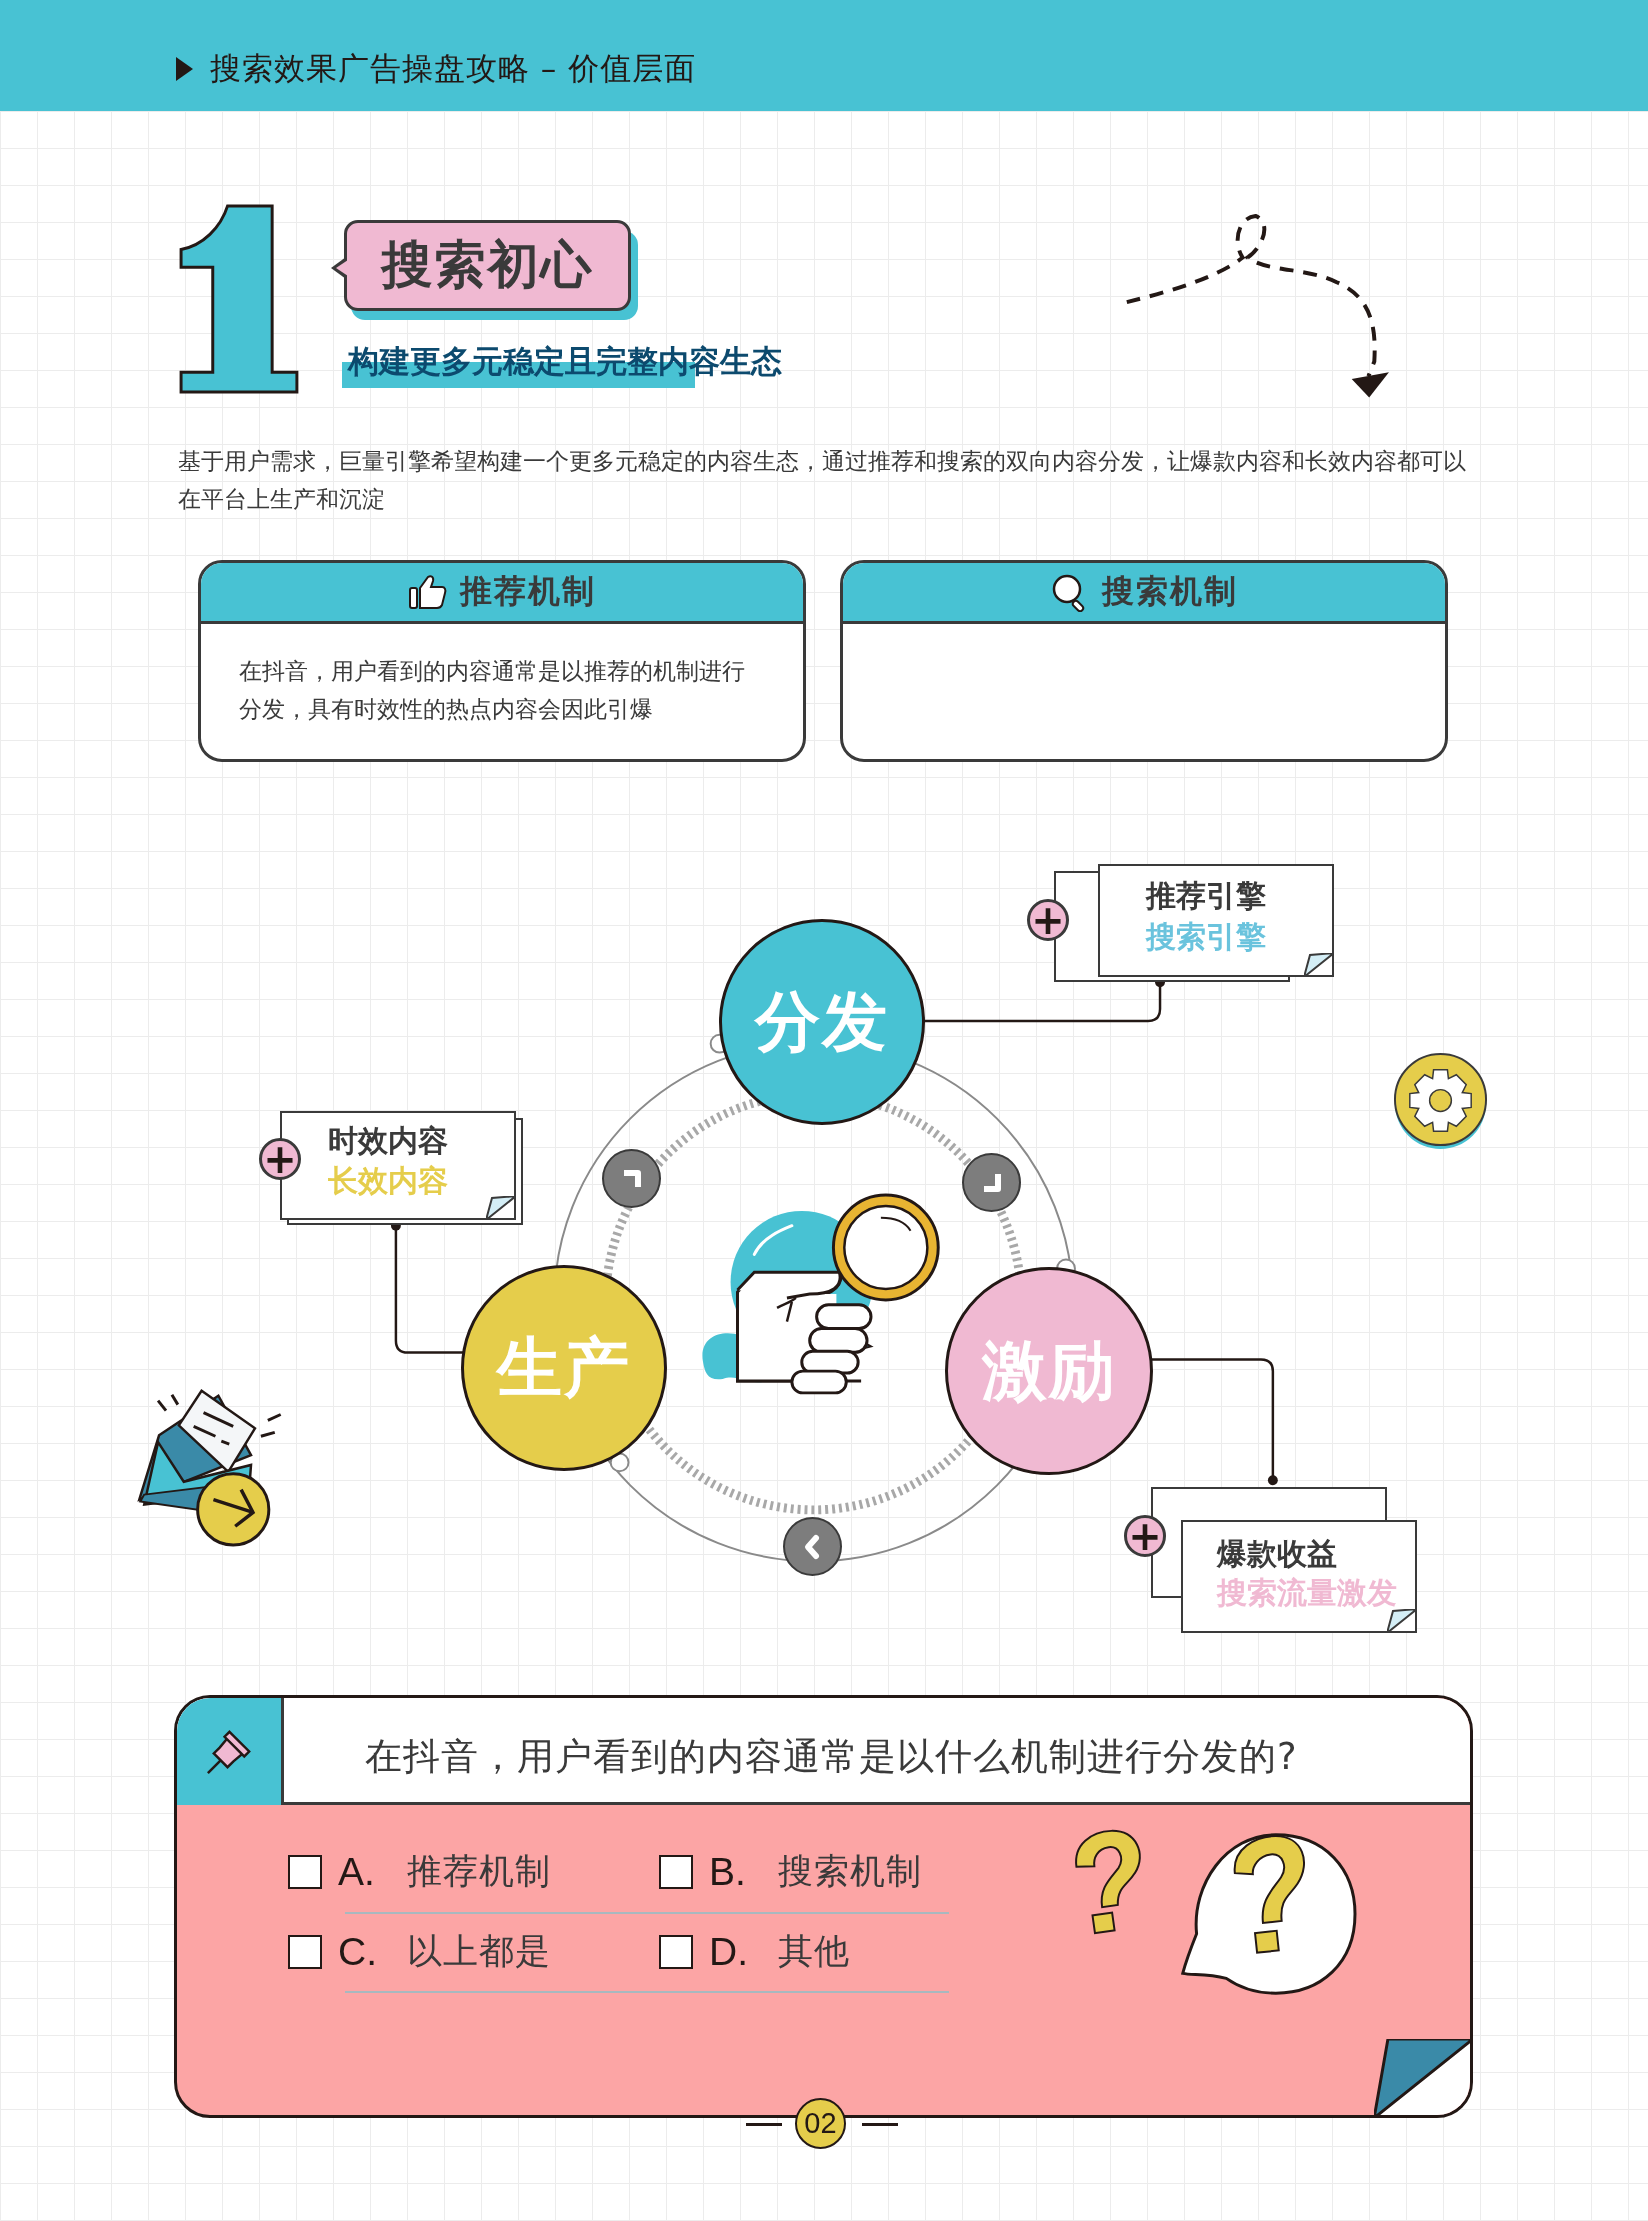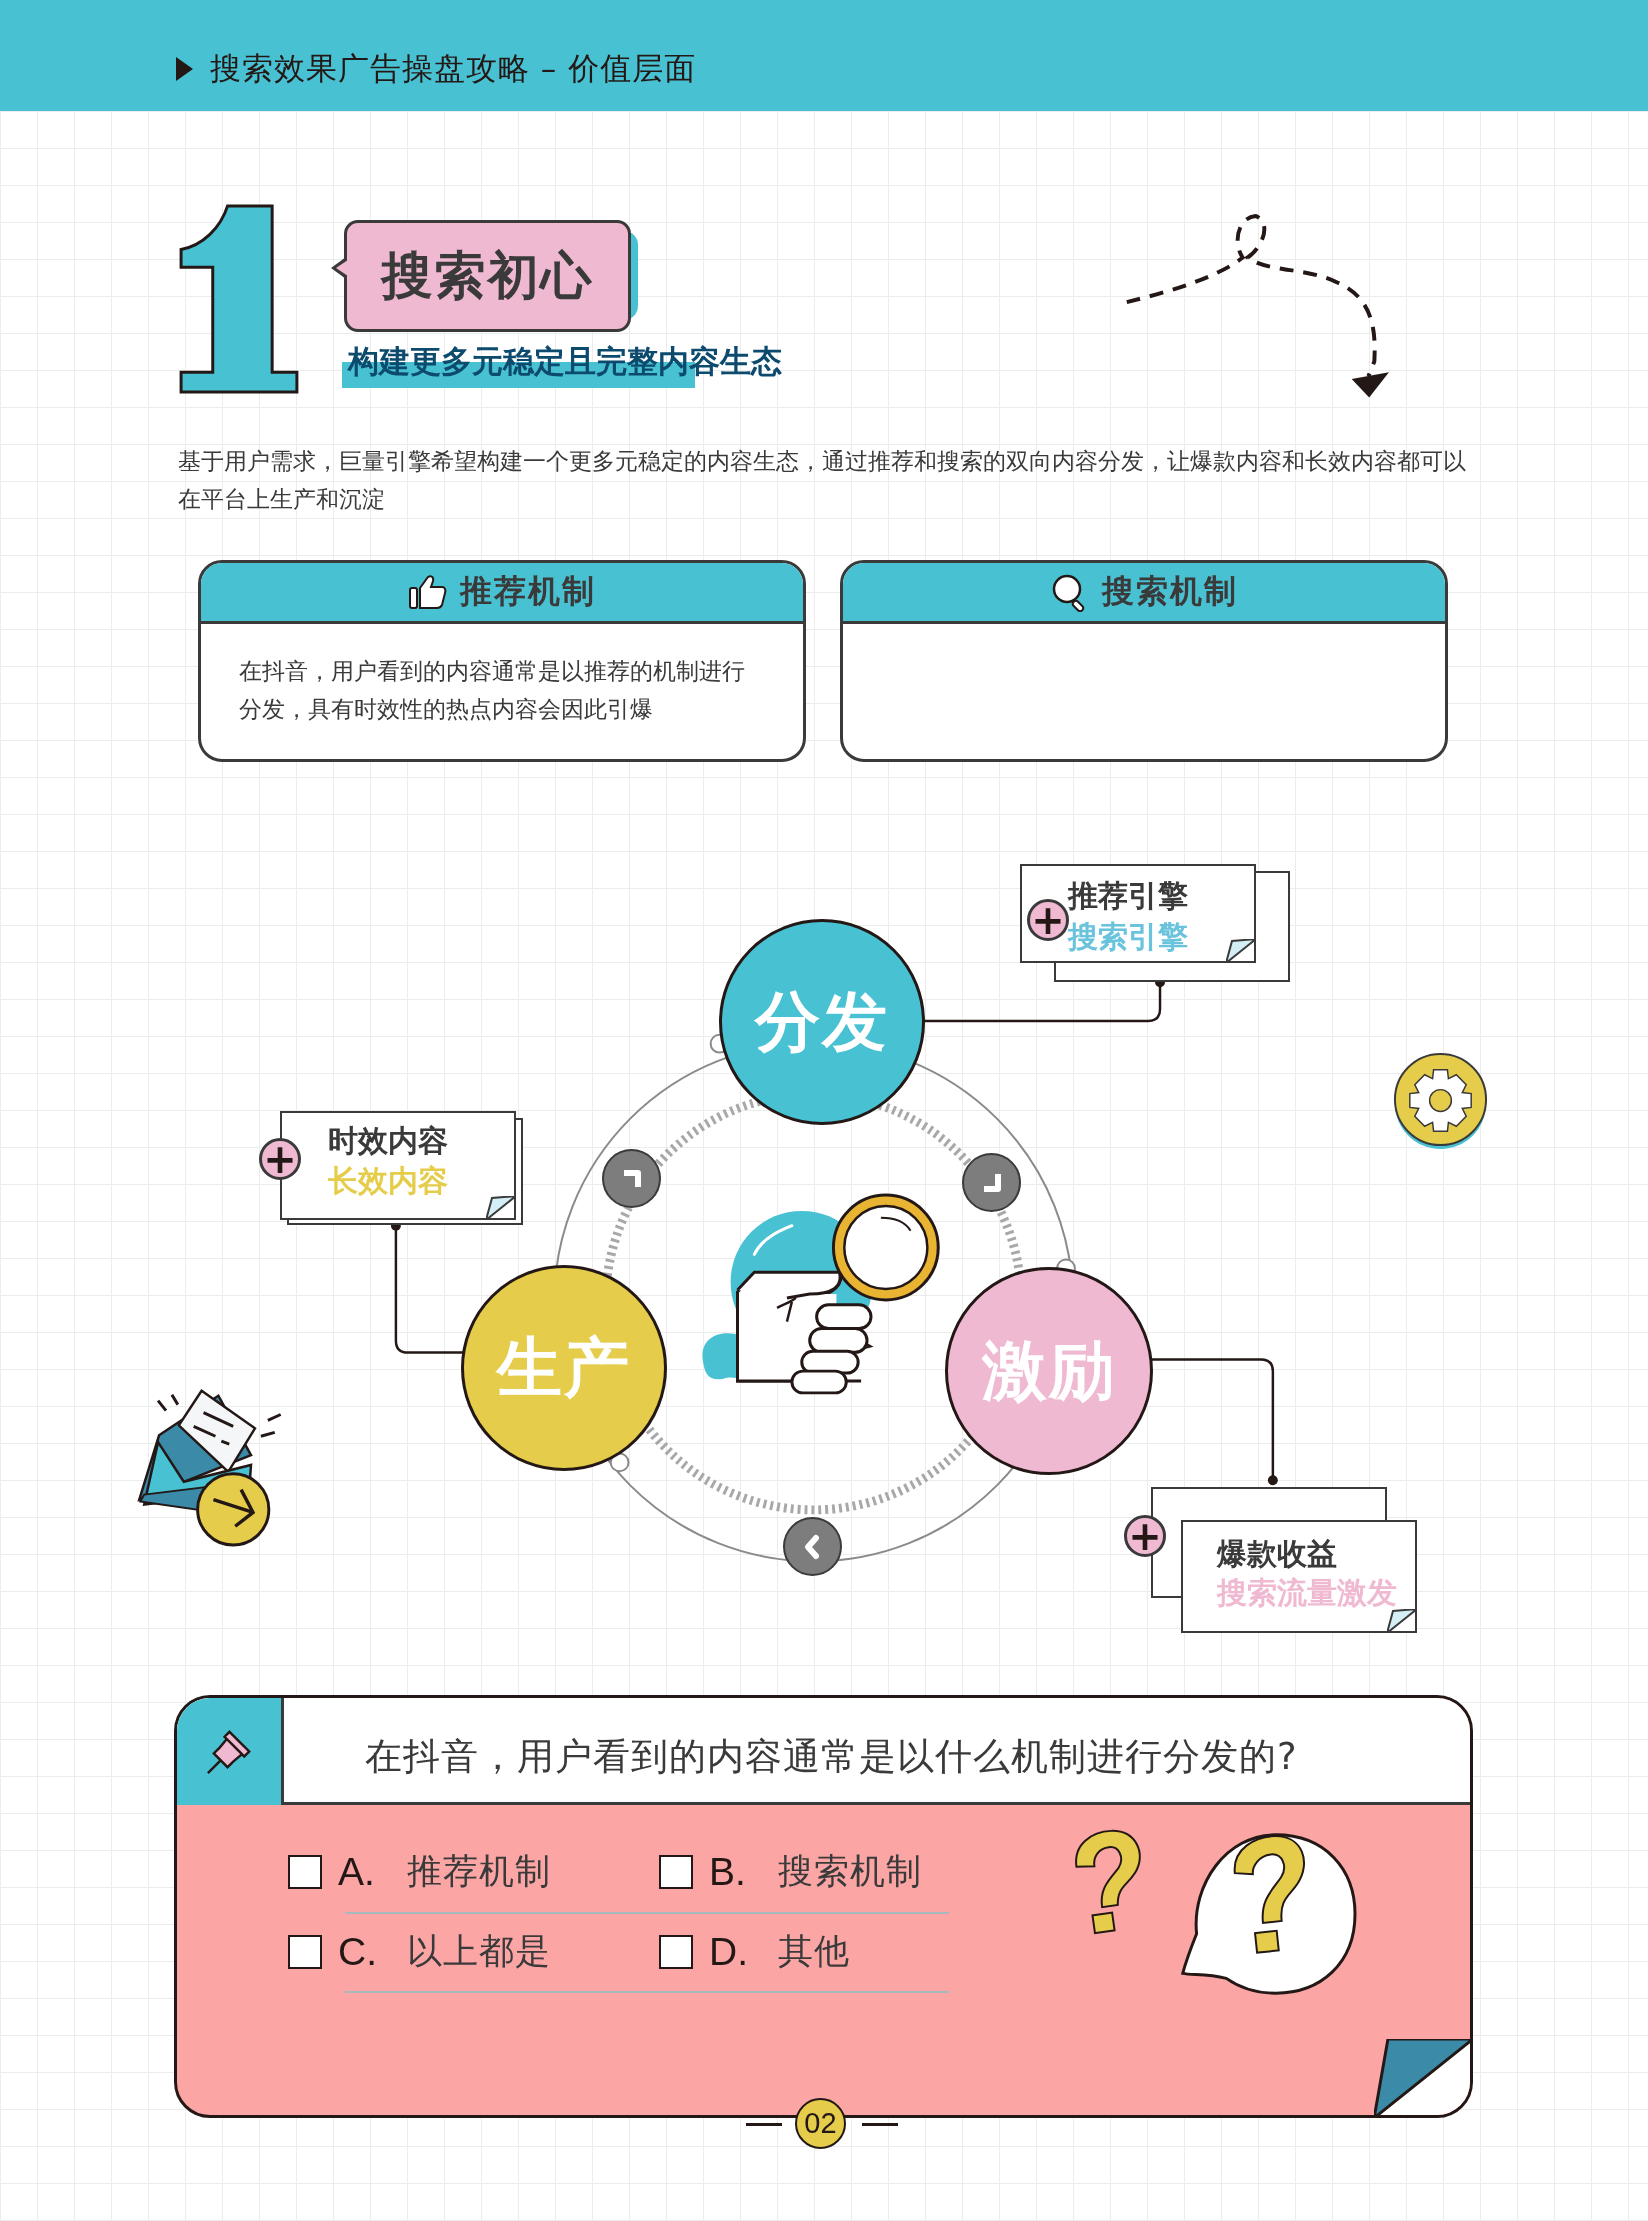--- a/index.html
+++ b/index.html
@@ -36,21 +36,21 @@
 
   
   .big-one {
     position: absolute; left: 173px; top: 198px;
   }
   .bubble-shadow {
     position: absolute; left: 351px; top: 231px; width: 287px; height: 89px;
     background: #48c2d3; border-radius: 14px;
   }
   .bubble {
-    position: absolute; left: 344px; top: 220px; width: 287px; height: 112px;
+    position: absolute; left: 344px; top: 220px; width: 287px; height: 91px;
     background: #f0b9d2; border: 3px solid #3a3a3a; border-radius: 14px;
     display: flex; align-items: center; justify-content: center;
   }
   .bubble .tail {
     position: absolute; left: -16px; top: 34px; width: 0; height: 0;
     border-top: 11px solid transparent; border-bottom: 11px solid transparent;
     border-right: 15px solid #3a3a3a;
   }
   .bubble .tail-in {
     position: absolute; left: -11px; top: 37px; width: 0; height: 0;
@@ -276,21 +276,21 @@
   <circle cx="195" cy="65" r="53" fill="#e8b432" stroke="#231815" stroke-width="3"></circle>
   <circle cx="195" cy="65" r="42" fill="#fff" stroke="#231815" stroke-width="2.5"></circle>
   <path d="M190 35 C205 35 215 40 220 48" fill="none" stroke="#231815" stroke-width="2"></path>
   <rect x="125" y="123" width="55" height="24" rx="12" fill="#fff" stroke="#231815" stroke-width="3"></rect>
   <rect x="118" y="147" width="58" height="24" rx="12" fill="#fff" stroke="#231815" stroke-width="3"></rect>
   <rect x="110" y="170" width="57" height="22" rx="11" fill="#fff" stroke="#231815" stroke-width="3"></rect>
   <rect x="100" y="190" width="55" height="22" rx="11" fill="#fff" stroke="#231815" stroke-width="3"></rect>
 </svg>
 
 <div class="note-back" style="left:1054px; top:871px; width:236px; height:111px;"></div>
-<div class="note" style="left:1020px; top:864px; width:236px; height:99px;text-decoration:underline;">
+<div class="note" style="left:1098px; top:864px; width:236px; height:113px;text-decoration:underline;">
   <div class="l1" style="left:46px; top:10px;">推荐引擎</div>
   <div class="l2" style="left:46px; top:51px; color:#6ac3dd;">搜索引擎</div>
   <svg class="abs" style="right:-2px; bottom:-2px;" width="30" height="24" viewBox="0 0 30 24">
     <path d="M0 24 L6 2 L30 0 Z" fill="#d4eef6" stroke="#3a3a3a" stroke-width="2"></path>
   </svg>
 </div>
 <div class="plus" style="left:1027px; top:899px;">+</div>
 
 <div class="note-back" style="left:287px; top:1118px; width:236px; height:107px;"></div>
 <div class="note" style="left:280px; top:1111px; width:236px; height:109px;">

